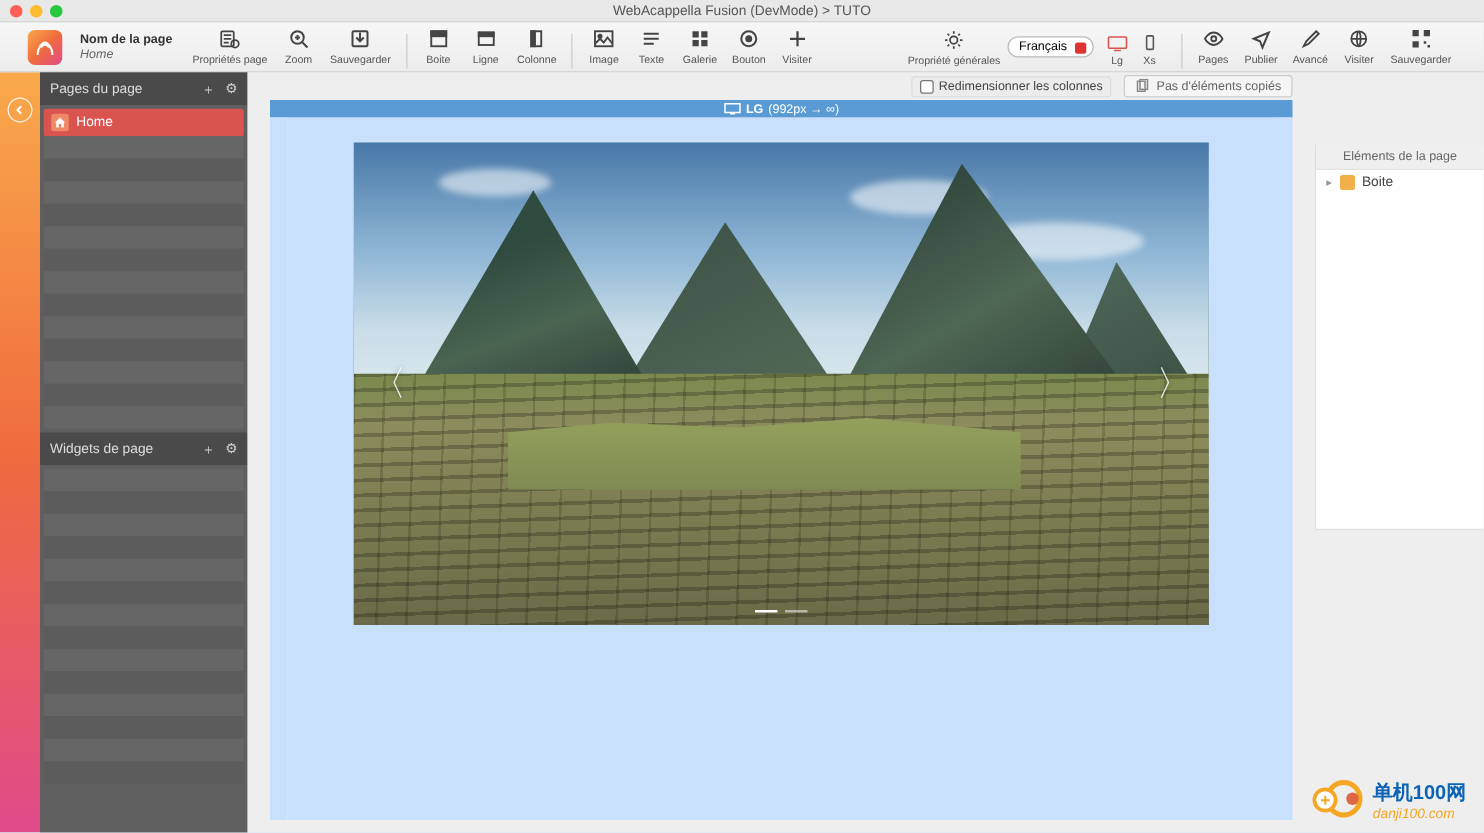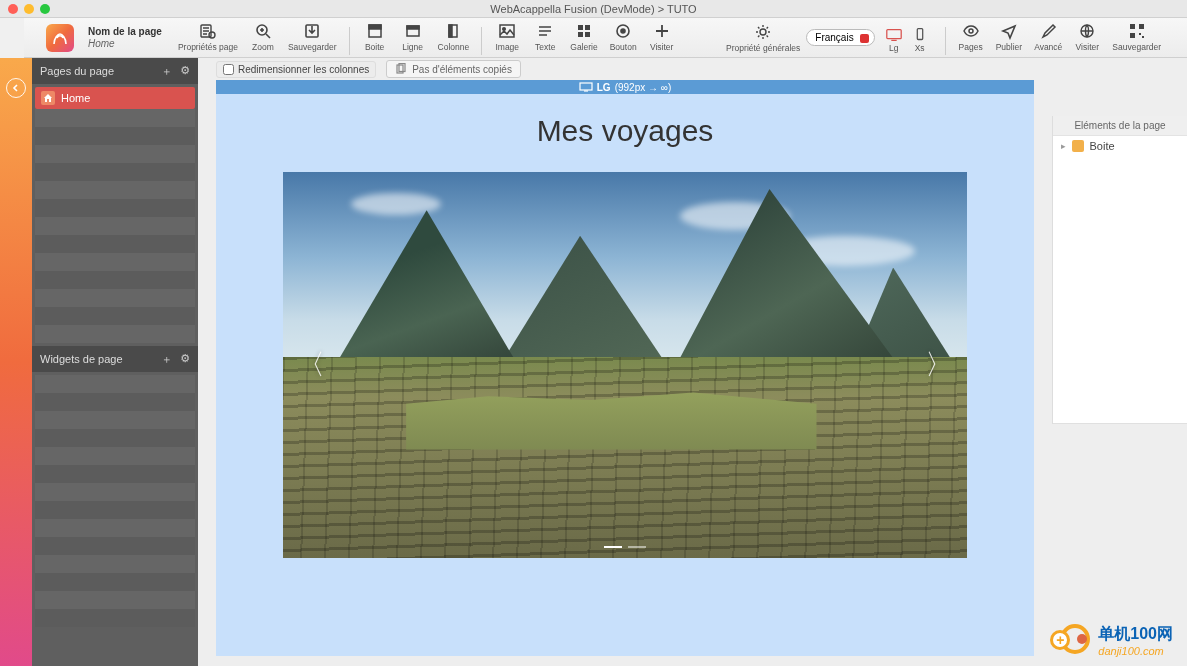--- a/index.html
+++ b/index.html
@@ -7,21 +7,21 @@
 
 
 .window-chrome { height: 18px; background: #e8e8e8; display: flex; align-items: center; padding-left: 8px; gap: 6px; border-bottom: 1px solid #d0d0d0; }
 .traffic-dot { width: 10px; height: 10px; border-radius: 50%; }
 .traffic-red { background: #ff5f57; }
 .traffic-yellow { background: #febc2e; }
 .traffic-green { background: #28c840; }
 .window-title { position: absolute; left: 0; right: 0; text-align: center; font-size: 11px; color: #555; font-weight: 500; pointer-events: none; }
 
 
-.toolbar { height: 40px; background: linear-gradient(#f7f7f7,#ececec); border-bottom: 1px solid #cfcfcf; display: flex; align-items: center; padding: 0 20px; margin-left: 24px; }
+.toolbar { height: 40px; background: linear-gradient(#f7f7f7,#ececec); border-bottom: 1px solid #cfcfcf; display: flex; align-items: center; padding: 0 20px; }
 .logo-cell { width: 32px; height: 32px; display:flex; align-items:center; justify-content:center; margin-right:2px;}
 .page-name-block { padding: 0 10px; font-size: 10px; line-height:12px; }
 .page-name-block .lbl { font-weight: 600; color: #333; }
 .page-name-block .val { font-style: italic; color: #666; }
 .tool-group { display: flex; align-items: flex-start; height: 100%; padding-top:4px; }
 .tool-btn { display: flex; flex-direction: column; align-items: center; justify-content: flex-start; padding: 0 6px; cursor: pointer; min-width: 38px; }
 .tool-btn .ico { width: 18px; height: 18px; display:flex; align-items:center; justify-content:center; color:#444; }
 .tool-btn .lbl { font-size: 8.5px; color: #555; margin-top:2px; white-space:nowrap; }
 .sep { width: 1px; height: 28px; background: #ccc; margin: 6px 6px 0; }
 .toolbar-spacer { flex: 1; }
@@ -44,21 +44,21 @@
 .panel-body.tall2 { flex:1; overflow:auto; }
 .page-item { background:#d9534f; color:#fff; font-size:11px; padding:4px 6px; border-radius:2px; display:flex; align-items:center; gap:6px; }
 .page-item .home-ico { width:14px; height:14px; background:#e86; border-radius:2px; display:flex; align-items:center; justify-content:center; }
 .stripe-rows { display:flex; flex-direction:column; }
 .stripe-rows div { height:18px; }
 .stripe-rows div:nth-child(odd){ background:#666; }
 .stripe-rows div:nth-child(even){ background:#5c5c5c; }
 
 
 .canvas-wrap { position:absolute; left:198px; right:0; top:58px; bottom:0; background:#eee; }
-.canvas-toolbar-row { position:absolute; left:18px; right:153px; top:2px; height:18px; display:flex; justify-content:flex-start; gap:10px; align-items:center; z-index:5;}
+.canvas-toolbar-row { position:absolute; left:18px; right:153px; top:2px; height:18px; display:flex; justify-content:flex-end; gap:10px; align-items:center; z-index:5;}
 .chk-label { font-size:10px; color:#444; display:flex; align-items:center; gap:4px; background:#ececec; padding:2px 6px; border-radius:3px; border:1px solid #ddd;}
 .clip-label { font-size:10px; color:#666; background:#f5f5f5; border:1px solid #ccc; border-radius:3px; padding:2px 8px; display:flex; align-items:center; gap:5px;}
 .ruler-bar { position:absolute; left:18px; right:153px; top:22px; height:14px; background:#5b9bd5; color:#fff; font-size:10px; display:flex; align-items:center; justify-content:center; gap:4px; }
 .page-surface { position:absolute; left:18px; right:153px; top:36px; bottom:10px; background:#fff; border-left:14px solid #c8e0fb; border-right:14px solid #c8e0fb; overflow:hidden; }
 .page-inner { background:#c8e0fb; min-height:100%; padding:20px 0 40px; display:flex; flex-direction:column; align-items:center; }
 .page-title { font-size:30px; color:#333; font-weight:400; margin-bottom:24px; }
 .gallery-box { width:684px; height:386px; position:relative; background:linear-gradient(180deg,#6b94b8 0%,#8fb3c9 28%,#5b7a5a 40%,#8a8a62 55%,#6b6b4f 75%,#4a4a3a 100%); overflow:hidden; }
 .mountains { position:absolute; left:0; right:0; top:0; height:55%; }
 .sky { position:absolute; inset:0; background:linear-gradient(180deg,#4878a8 0%,#8cb4d4 40%,#c8dce8 70%,#e0ecf0 100%); }
 .cloud { position:absolute; background:rgba(255,255,255,.55); border-radius:50%; filter:blur(3px);}
@@ -400,21 +400,20 @@
   <div class="ruler-bar">
     <svg width="14" height="10" viewBox="0 0 14 10" fill="none" stroke="#fff" stroke-width="1.2">
         <rect x="1" y="1" width="12" height="7"></rect>
         <path d="M5 9h4"></path>
       </svg>
     <b>LG</b>
     <span>(992px → ∞)</span>
   </div>
   <div class="page-surface">
     <div class="page-inner">
-      <div class="page-title">Mes voyages</div>
       <div class="gallery-box">
         <div class="mountains">
           <div class="sky"></div>
           <div class="cloud" style="left:58%;top:14%;width:110px;height:28px;"></div>
           <div class="cloud" style="left:72%;top:30%;width:140px;height:30px;"></div>
           <div class="cloud" style="left:10%;top:10%;width:90px;height:22px;"></div>
           <div class="peak peak4"></div>
           <div class="peak peak3"></div>
           <div class="peak peak2"></div>
           <div class="peak peak1"></div>

